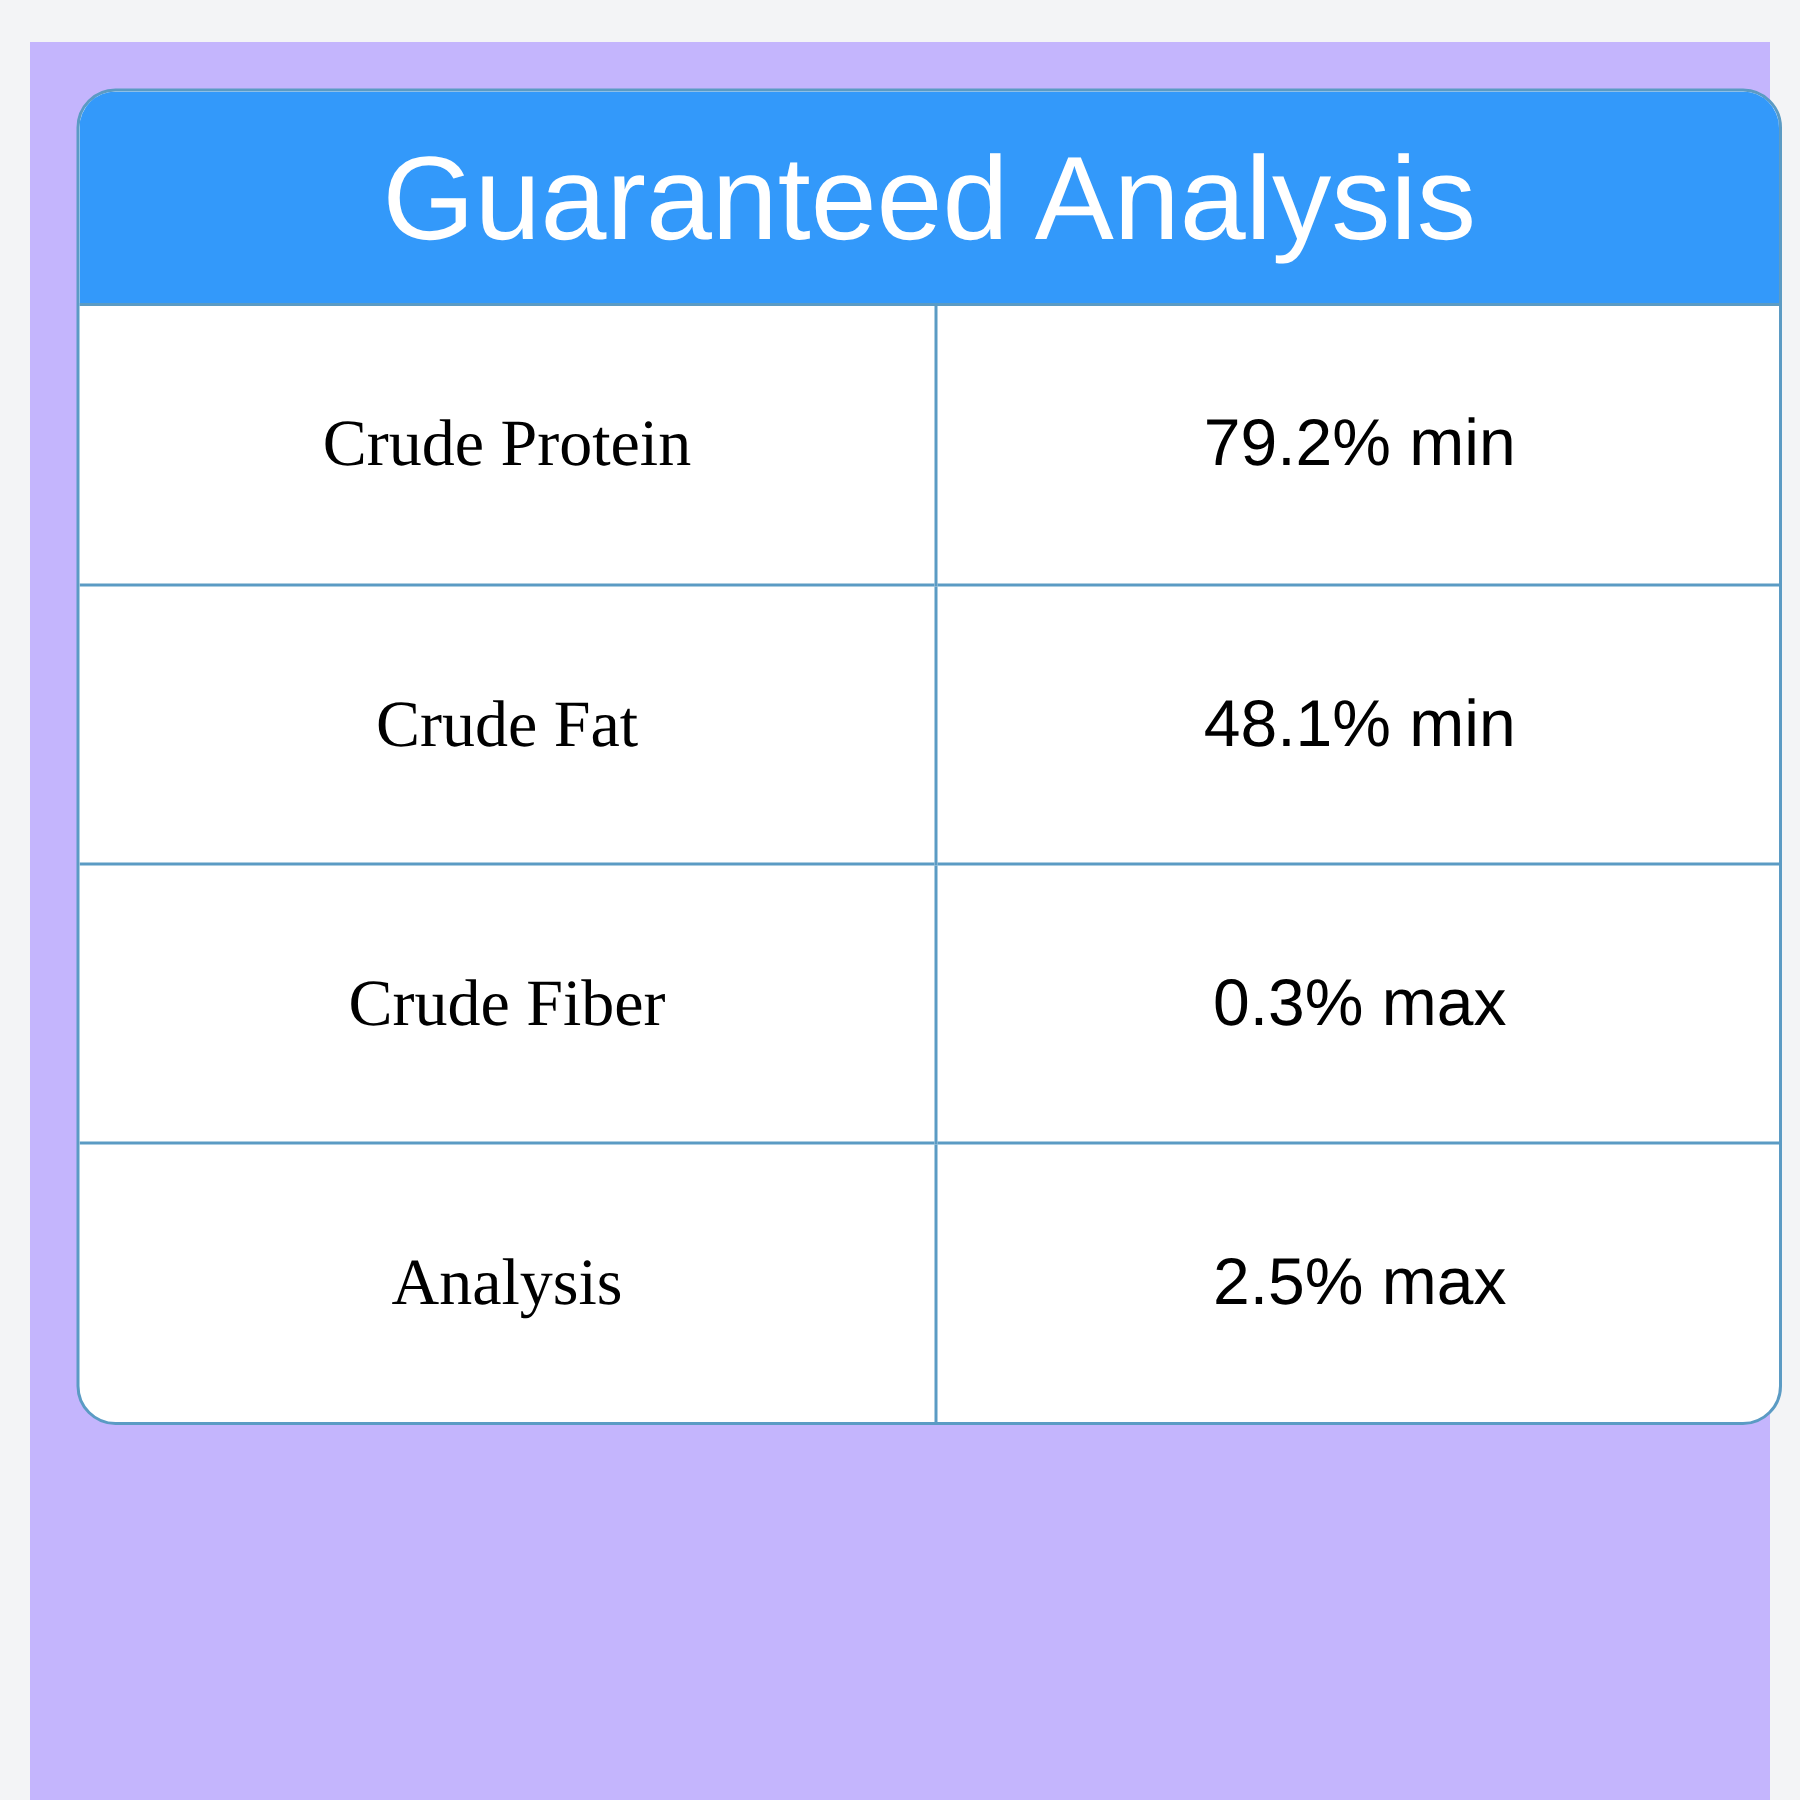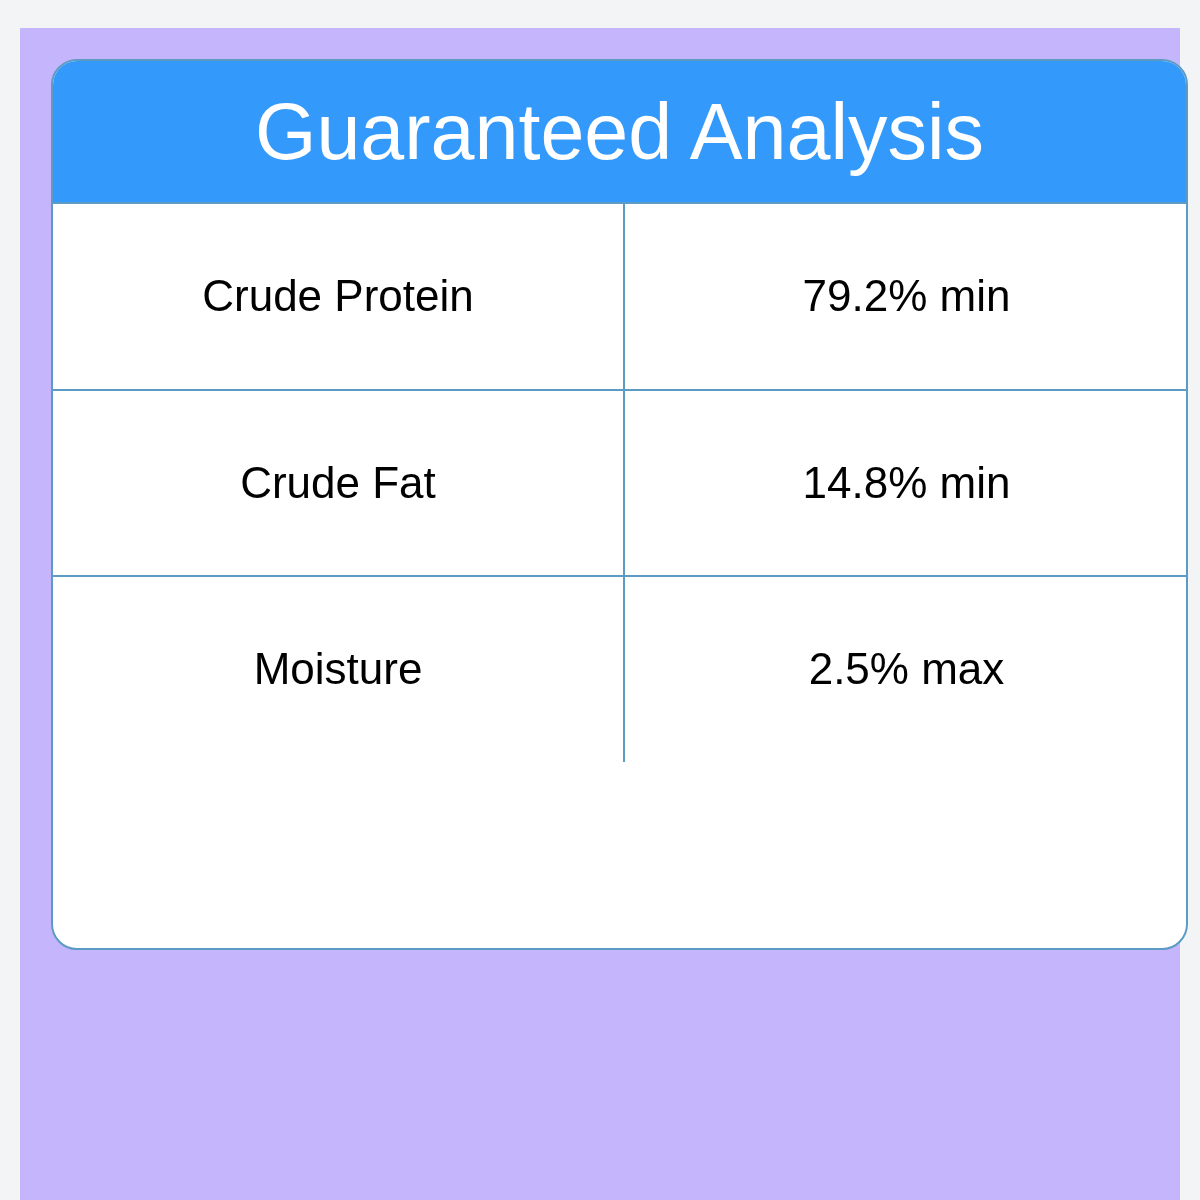--- a/index.html
+++ b/index.html
@@ -74,20 +74,21 @@
     font-size: 44px;
     color: #000000;
     padding: 0;
     line-height: 1.1;
     white-space: nowrap;
   }
 
   .cell-label {
     width: 570px;
     border-right: 2px solid #5b9bc4;
+    font-family: Liberation Serif, serif;
   }
 
   .cell-value {
     width: 563px;
   }
 </style>
 </head>
 <body>
 
 <div class="page-surface">
@@ -99,24 +100,28 @@
     </div>
 
     <table class="analysis-table">
       <tbody>
         <tr>
           <td class="cell cell-label">Crude Protein</td>
           <td class="cell cell-value">79.2% min</td>
         </tr>
         <tr>
           <td class="cell cell-label">Crude Fat</td>
-          <td class="cell cell-value">14.8% min</td>
+          <td class="cell cell-value">48.1% min</td>
         </tr>
         <tr>
-          <td class="cell cell-label">Moisture</td>
+          <td class="cell cell-label">Crude Fiber</td>
+          <td class="cell cell-value">0.3% max</td>
+        </tr>
+        <tr>
+          <td class="cell cell-label">Analysis</td>
           <td class="cell cell-value">2.5% max</td>
         </tr>
       </tbody>
     </table>
 
   </div>
 
 </div>
 
 </body></html>

